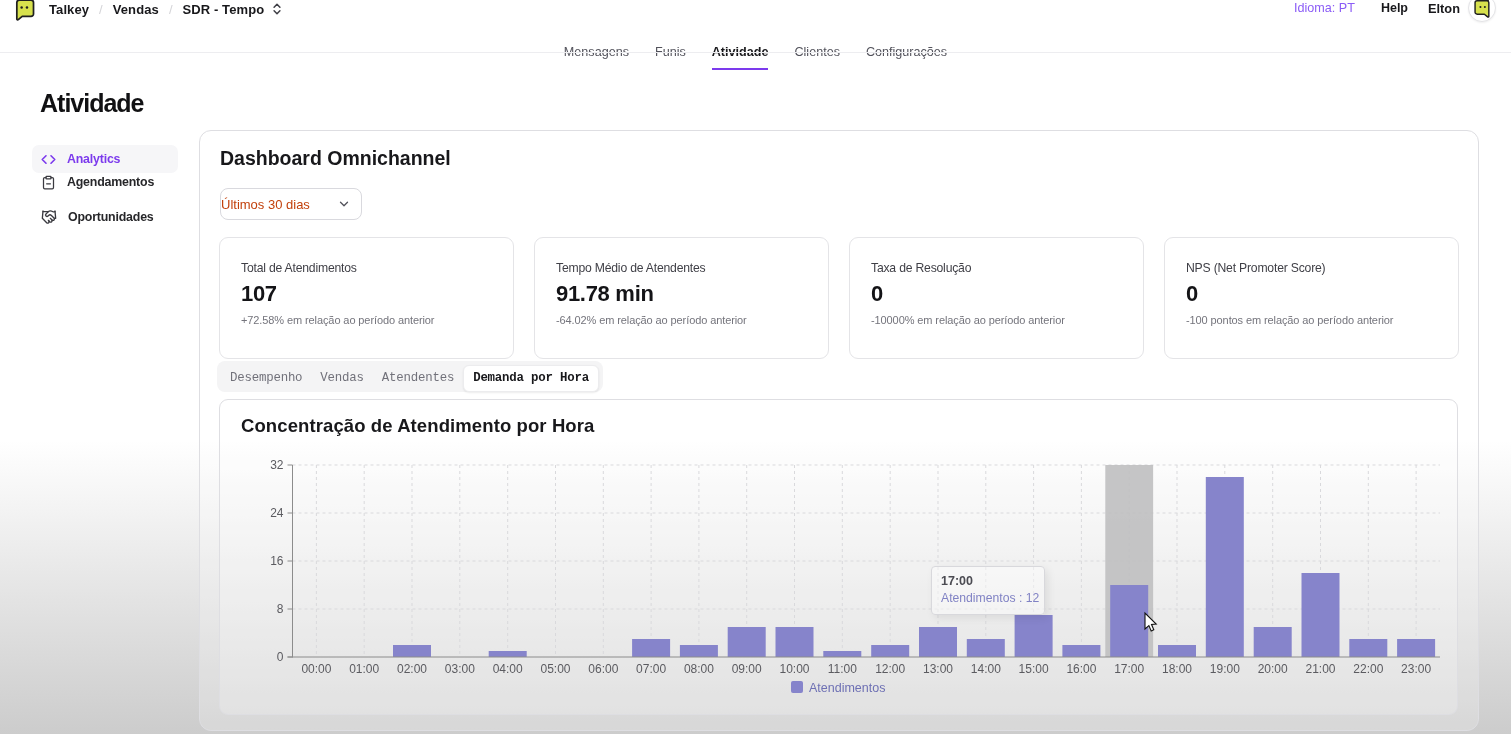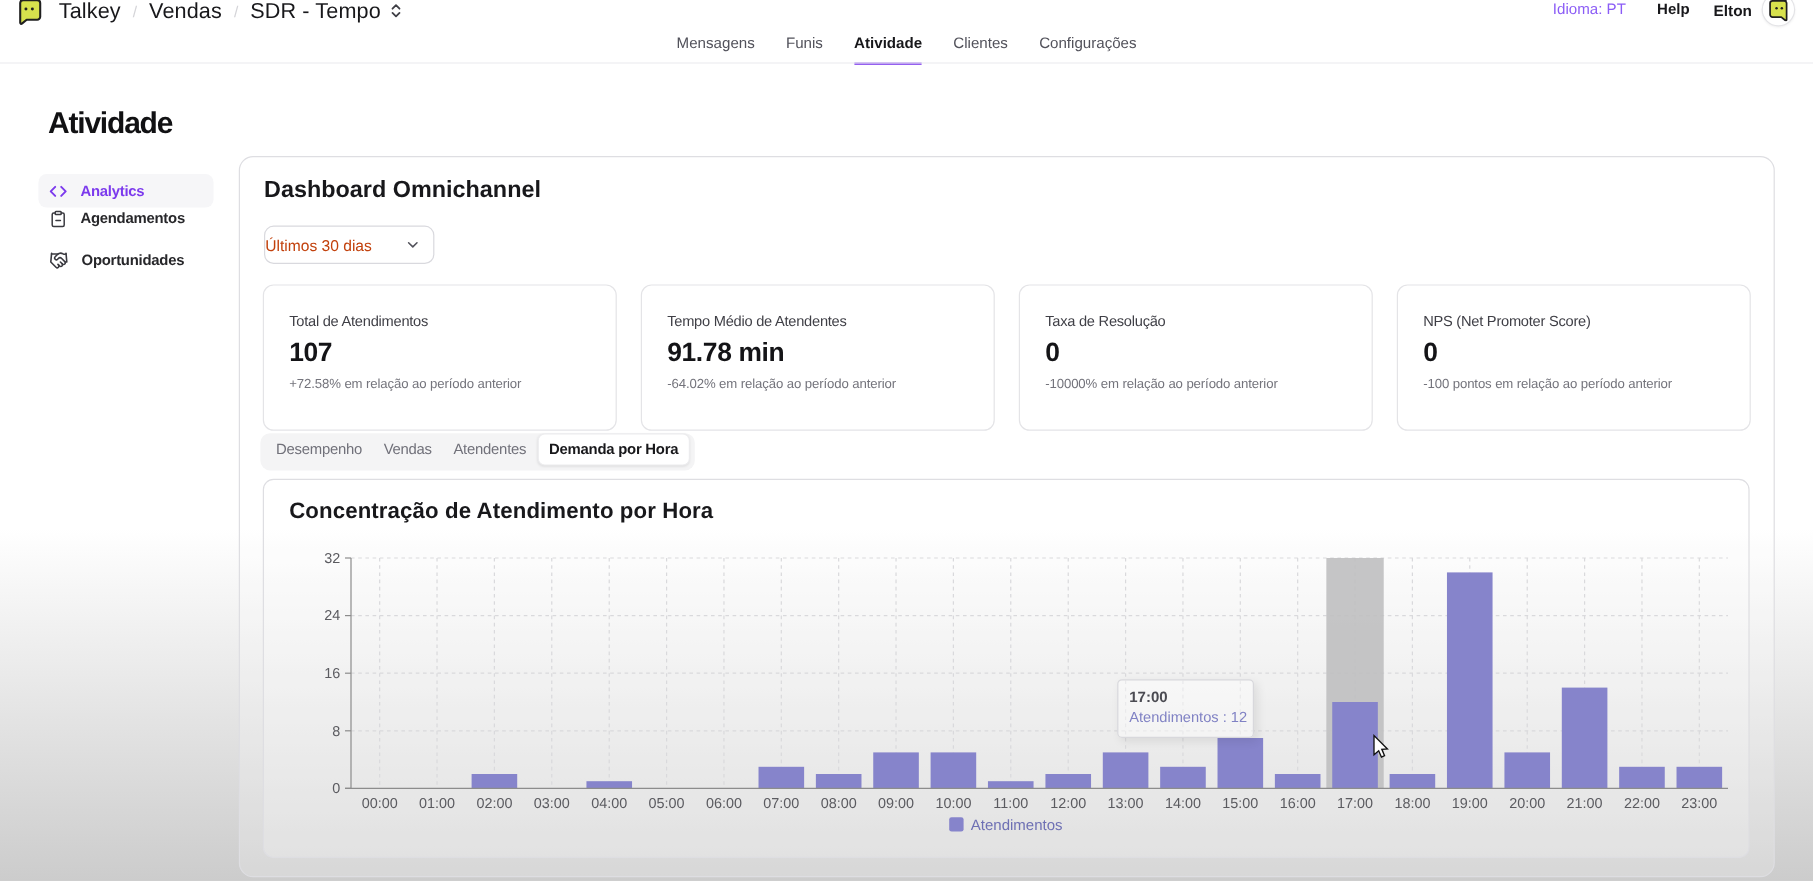--- a/index.html
+++ b/index.html
@@ -1,43 +1,43 @@
 <!DOCTYPE html>
 <html><head><meta charset="utf-8">
 <style>
 * { margin:0; padding:0; box-sizing:border-box; }
 html,body { width:1511px; height:734px; overflow:hidden;
   background:linear-gradient(180deg, #ffffff 0%, #ffffff 60%, #cccccc 100%);
   font-family:"Liberation Sans", sans-serif; -webkit-font-smoothing:antialiased; }
 
 .crumbs { position:absolute; left:13px; top:-3px; display:flex; align-items:center; height:24px; }
 .crumbs .sep { color:#d4d4d8; font-size:13px; margin:0 10px; }
-.crumbs b { font-size:18px; font-weight:400; color:#18181b; letter-spacing:.1px; }
+.crumbs b { font-size:13px; font-weight:700; color:#18181b; letter-spacing:.1px; }
 .hdr-right { position:absolute; right:15px; top:-4px; display:flex; align-items:center; height:24px; }
-.nav { position:absolute; left:0; right:0; top:29px; display:flex; justify-content:center; gap:26px; }
+.nav { position:absolute; left:0; right:0; top:45px; display:flex; justify-content:center; gap:26px; }
 .nav a { font-size:12.6px; color:#52525b; text-decoration:none; padding-bottom:9px; }
 .nav a.on { color:#18181b; font-weight:700; border-bottom:2.5px solid #7c3aed; }
 .hdr-line { position:absolute; left:0; right:0; top:52px; border-top:1px solid #ededf0; }
 
 h1 { position:absolute; left:40px; top:89px; font-size:25px; font-weight:700; color:#111113; letter-spacing:-1px; }
 .side-item { position:absolute; left:32px; width:146px; height:28px; display:flex; align-items:center; gap:11px; padding-left:9px; border-radius:7px; font-size:12.4px; font-weight:600; color:#27272a; letter-spacing:-0.2px; }
 .side-item svg { flex:0 0 auto; }
 .side-item.on { background:#f6f6f8; color:#7c3aed; }
 
 .card { position:absolute; background:rgba(255,255,255,0.22); border:1px solid #dedee2; }
 .main-card { left:199px; top:130px; width:1280px; height:601px; border-radius:12px; }
 h2 { position:absolute; left:220px; top:147px; font-size:19.5px; font-weight:700; color:#18181b; }
 .select { position:absolute; left:220px; top:188px; width:142px; height:32px; border:1px solid #d9d9de; border-radius:8px; background:#fff; display:flex; align-items:center; }
 .select span { font-size:13px; color:#c2410c; }
 .stat { position:absolute; top:237px; width:295px; height:122px; background:#fff; border:1px solid #e4e4e7; border-radius:9px; padding:23px 21px 0 21px; }
 .stat-t { font-size:12.2px; color:#3f3f46; letter-spacing:-0.2px; }
 .stat-v { font-size:22px; font-weight:700; color:#141417; margin-top:6px; letter-spacing:-0.3px; }
 .stat-s { font-size:11px; color:#74747c; margin-top:7px; letter-spacing:-0.1px; }
 
-.seg { position:absolute; left:217px; top:361px; height:31px; background:#f4f4f5; border-radius:8px; display:flex; align-items:flex-start; padding:0 4px; }
+.seg { position:absolute; left:217px; top:361px; height:31px; background:#f4f4f5; border-radius:8px; display:flex; align-items:flex-end; padding:0 4px;font-family:Liberation Mono, monospace; }
 .seg div { font-size:12.4px; color:#71717a; padding:0 9px; height:27px; line-height:27px; border-radius:6px; letter-spacing:-0.2px; }
 .seg div.on { background:#fff; color:#18181b; font-weight:600; box-shadow:0 1px 2px rgba(0,0,0,.08); border:1px solid #ececee; line-height:25px; }
 
 .chart-card { left:219px; top:399px; width:1239px; height:316px; border-radius:9px; }
 h3 { position:absolute; left:21px; top:15px; font-size:18.5px; font-weight:700; color:#18181b; letter-spacing:.1px; }
 .tooltip { position:absolute; left:711px; top:166px; width:114px; height:49px; background:rgba(255,255,255,0.42); border:1px solid #d8d8dc; border-radius:4px; box-shadow:3px 3px 8px rgba(0,0,0,.08); padding:7px 9px; white-space:nowrap; }
 .tooltip .tt1 { font-size:12.5px; font-weight:600; color:#4b4b52; }
 .tooltip .tt2 { font-size:12.2px; color:#8082c4; margin-top:3px; }
 </style></head>
 <body>

